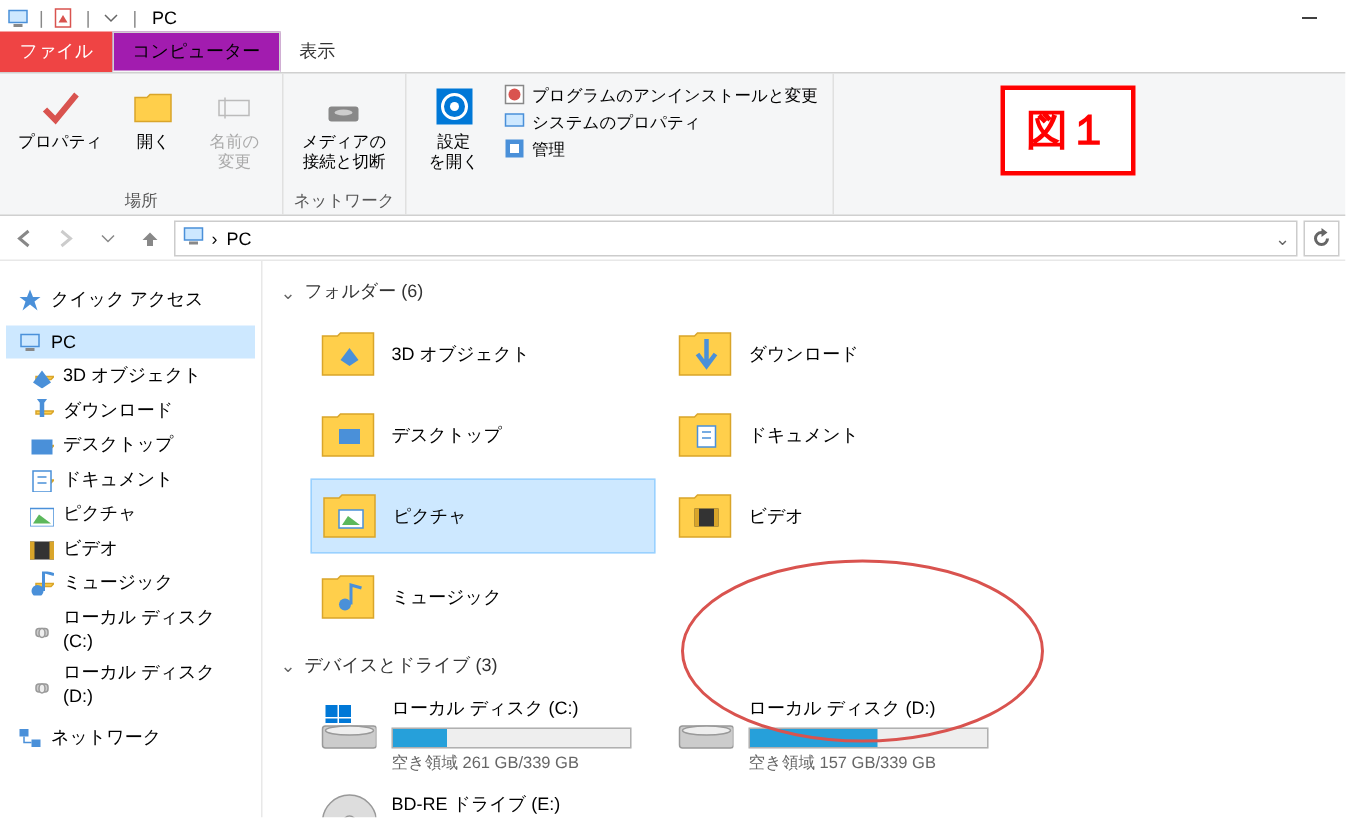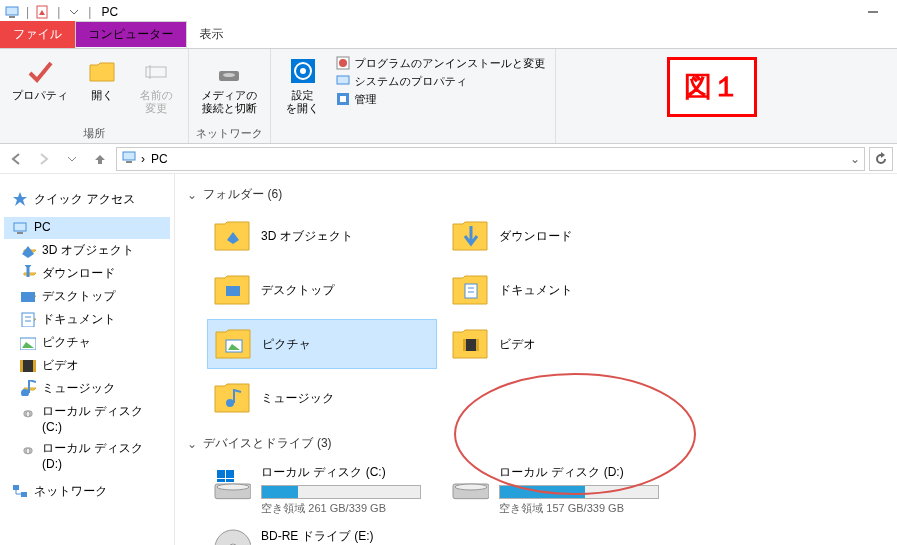--- a/index.html
+++ b/index.html
@@ -41,21 +41,21 @@
 .nav-btn { width: 24px; height: 24px; display: flex; align-items: center; justify-content: center; color: #888; cursor: pointer; }
 .addr-box { flex: 1; border: 1px solid #ccc; height: 24px; display: flex; align-items: center; padding: 0 4px; gap: 4px; }
 .addr-box .crumb { padding: 0 2px; }
 .addr-box .dropdown { margin-left: auto; color: #666; }
 .refresh-btn { width: 24px; height: 24px; border: 1px solid #ccc; display: flex; align-items: center; justify-content: center; }
 .search-box { width: 220px; border: 1px solid #ccc; height: 24px; display: flex; align-items: center; padding: 0 6px; color: #888; }
 
 
 .body { display: flex; height: calc(545px - 24px - 24px - 96px - 30px); }
 .nav-pane { width: 175px; border-right: 1px solid #e8e8e8; padding: 8px 4px; overflow: hidden; }
-.nav-item { display: flex; align-items: flex-start; gap: 6px; padding: 3px 6px 3px 16px; cursor: pointer; font-size: 12px; }
+.nav-item { display: flex; align-items: center; gap: 6px; padding: 3px 6px 3px 16px; cursor: pointer; font-size: 12px; }
 .nav-item.top { padding-left: 8px; margin-top: 6px; }
 .nav-item.selected { background: #cde8ff; }
 .nav-item .icon { width: 16px; height: 16px; display: flex; align-items: center; justify-content: center; }
 
 .content { flex: 1; padding: 8px 12px; position: relative; overflow: hidden; }
 .group-header { display: flex; align-items: center; gap: 6px; color: #333; font-size: 12px; margin: 4px 0 8px 0; cursor: pointer; }
 .group-header .chev { color: #666; }
 .items-grid { display: flex; flex-wrap: wrap; gap: 4px 8px; margin-left: 20px; margin-bottom: 12px; }
 .folder-tile { width: 230px; height: 50px; display: flex; align-items: center; gap: 10px; padding: 4px; cursor: pointer; }
 .folder-tile.selected { background: #cde8ff; border: 1px solid #99d1ff; }

